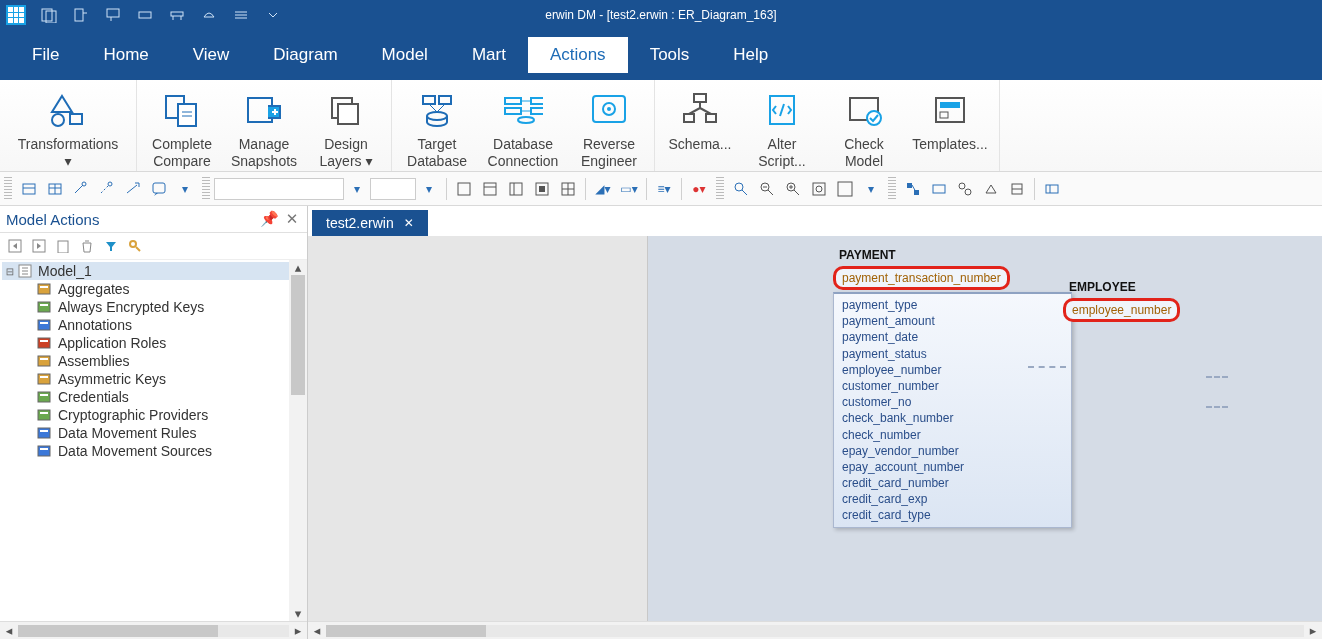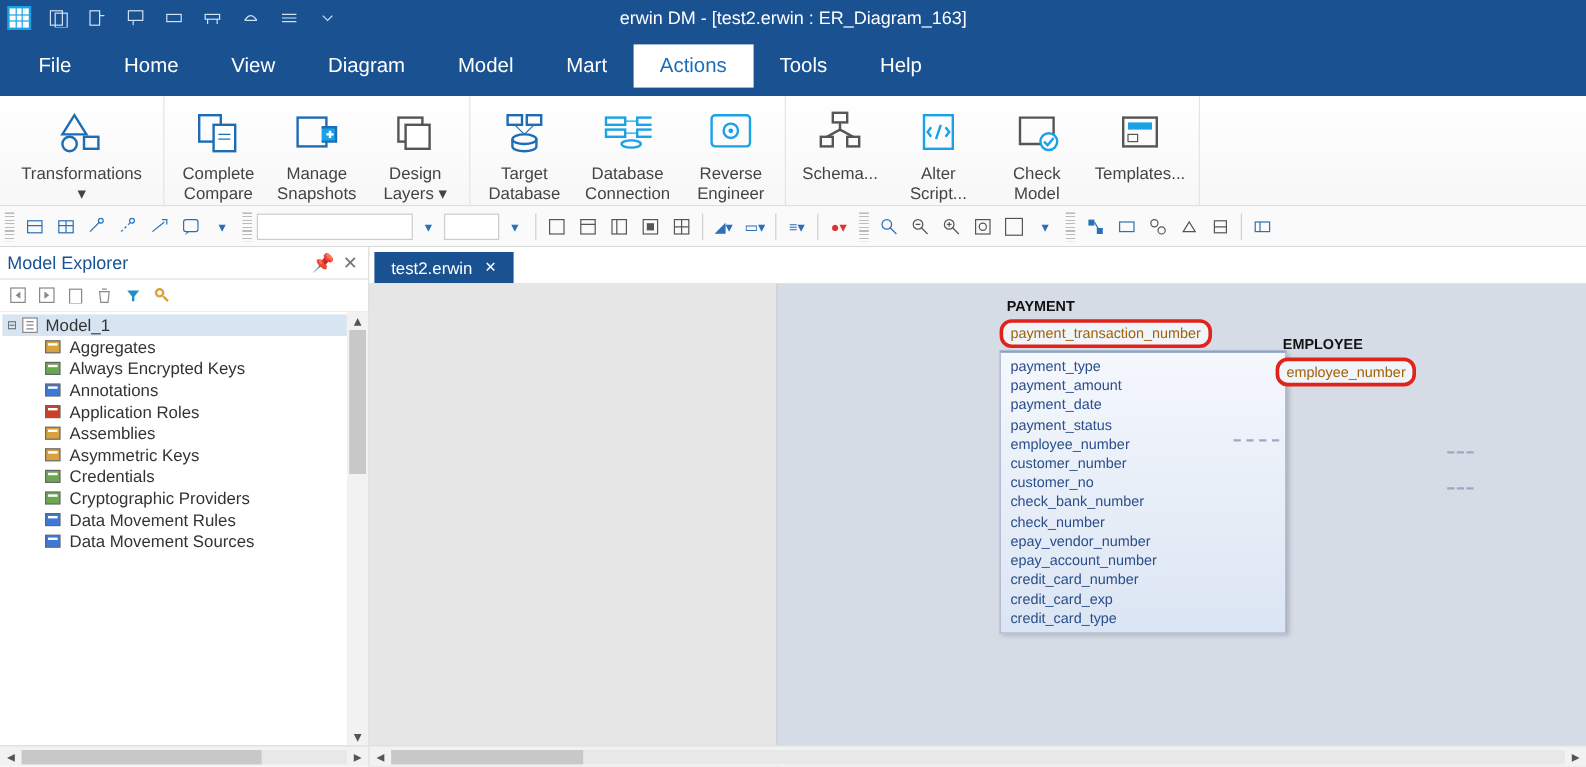--- a/index.html
+++ b/index.html
@@ -41,21 +41,21 @@
   }
   .qat .apps span { background: #fff; }
   .qat-icon {
     width: 18px; height: 18px;
     display: flex; align-items: center; justify-content: center;
     color: #cfe3f7;
   }
   .titlebar-title {
     position: absolute;
     left: 50%; transform: translateX(-50%);
-    font-size: 15px;
+    font-size: 12px;
     white-space: nowrap;
     font-weight: 400;
   }
   
   .menubar {
     background: #1a5191;
     height: 50px;
     display: flex;
     align-items: center;
     gap: 0;
@@ -656,21 +656,21 @@
         <rect x="2" y="4" width="12" height="8" fill="none" stroke="#2b6fb6"></rect>
         <line x1="6" y1="4" x2="6" y2="12" stroke="#2b6fb6"></line>
       </svg>
     </div>
 </div>
 
 <div class="main">
 
   <div class="explorer">
     <div class="explorer-header">
-      <span>Model Explorer</span>
+      <span>Model Actions</span>
       <span class="spacer"></span>
       <span class="hbtn">📌</span>
       <span class="hbtn">✕</span>
     </div>
     <div class="explorer-toolbar">
       <span class="eb">
           <svg width="14" height="14">
             <rect x="1" y="1" width="12" height="12" fill="none" stroke="#888"></rect>
             <path d="M9 4 l-4 3 l4 3" fill="#888"></path>
           </svg>

